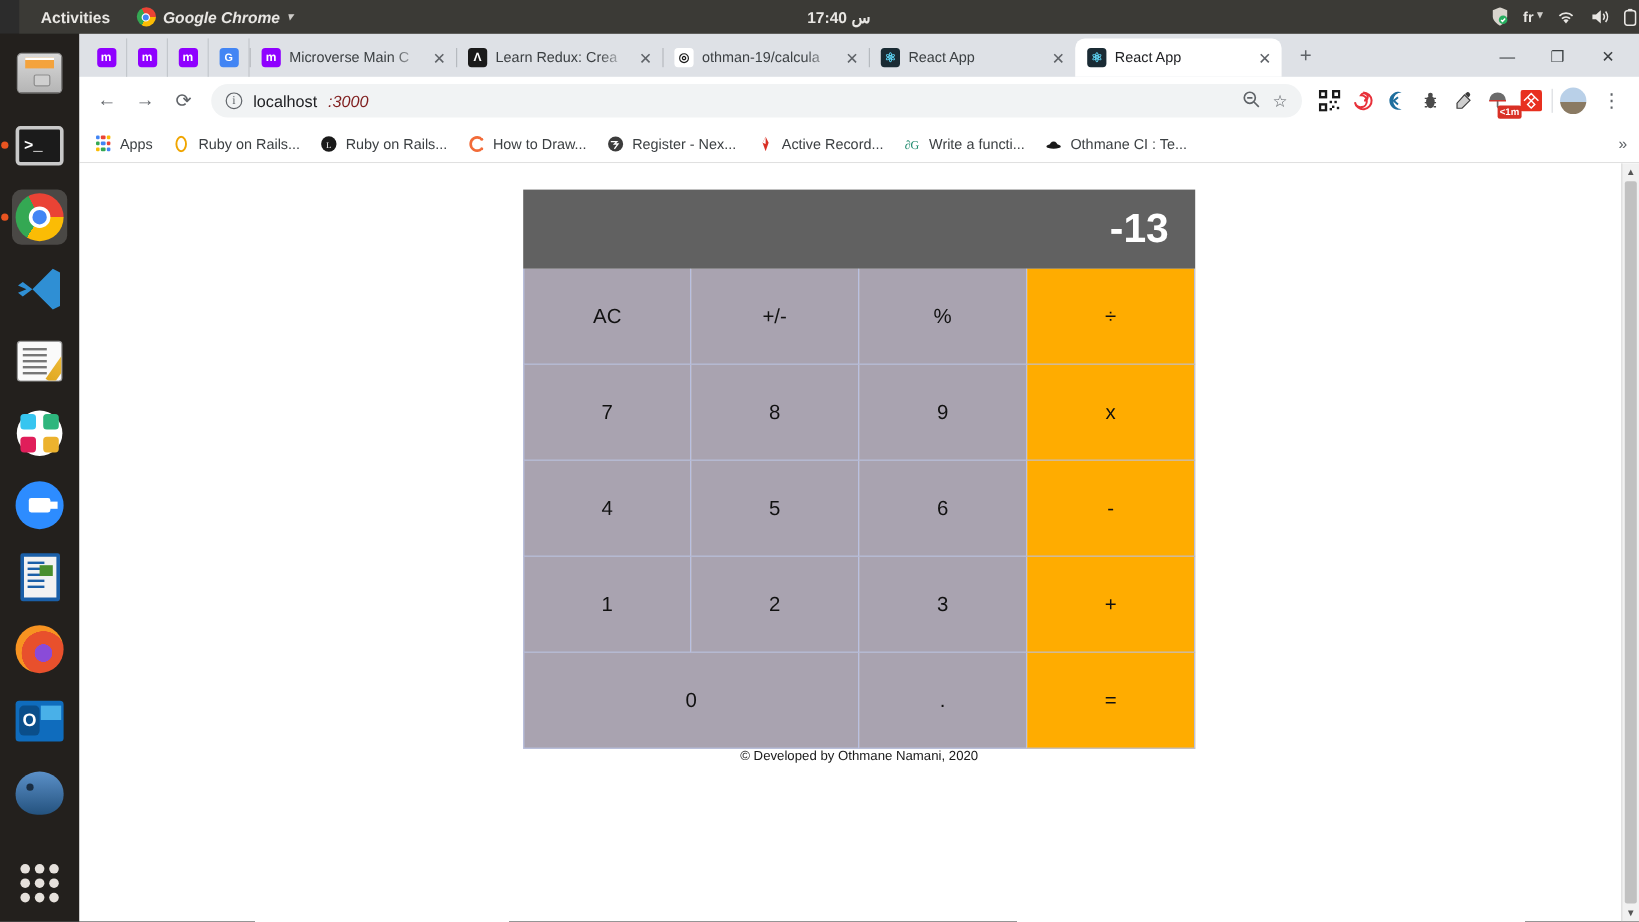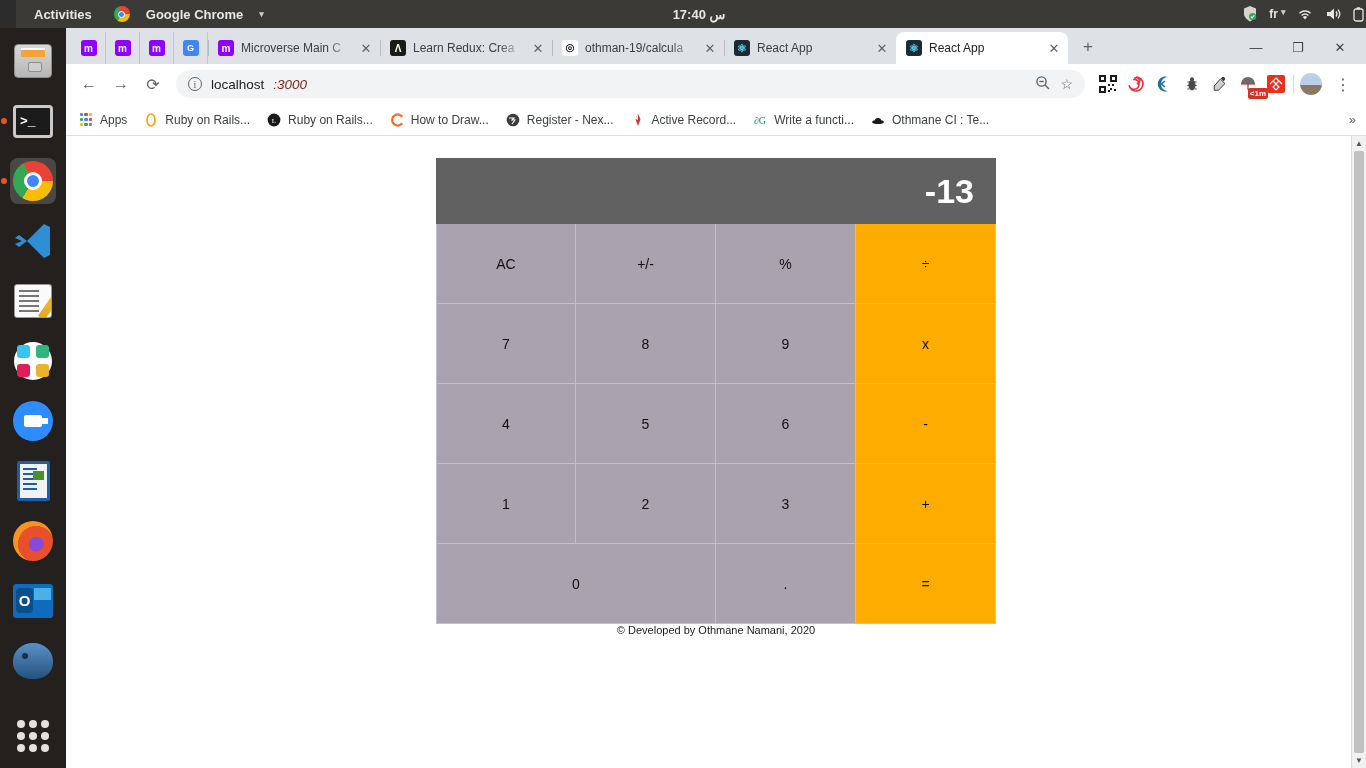--- a/index.html
+++ b/index.html
@@ -13,21 +13,21 @@
 
   
   .topbar {
     position: absolute; top: 0; left: 16px; width: 1366px; height: 28px;
     background: #3b3a36; color: #e8e6e3;
     display: flex; align-items: center;
     font-size: 13px; font-weight: bold;
     z-index: 50;
   }
   .topbar .activities { margin-left: 10px; padding: 0 8px; }
-  .topbar .appmenu { display: flex; align-items: center; gap: 16px; margin-left: 14px; }
+  .topbar .appmenu { display: flex; align-items: center; gap: 6px; margin-left: 14px; font-style: italic; }
   .chrome-dot {
     width: 16px; height: 16px; border-radius: 50%;
     background: conic-gradient(from -30deg, #ea4335 0deg 120deg, #fbbc05 120deg 240deg, #34a853 240deg 360deg);
     position: relative;
   }
   .chrome-dot::after {
     content: ""; position: absolute; inset: 4.5px;
     background: #4285f4; border-radius: 50%; border: 1.5px solid #fff;
   }
   .caret { font-size: 9px; opacity: .85; }
@@ -177,21 +177,21 @@
   .display {
     height: 66px; background: #616161; color: #fff;
     display: flex; align-items: center; justify-content: flex-end;
     padding: 0 22px; font-size: 34px; font-weight: bold;
   }
   .keys { display: grid; grid-template-columns: repeat(4, 1fr); }
   .key {
     height: 80px; background: #a9a3b0; color: #111;
     border: 1px solid #b9c0e0; border-left: none; border-top: none;
     display: flex; align-items: center; justify-content: center;
-    font-size: 14px;
+    font-size: 17px;
   }
   .key:nth-child(4n+1) { border-left: 1px solid #b9c0e0; }
   .key.op { background: #ffac00; }
   .key.wide { grid-column: span 2; }
   .footer { text-align: center; font-size: 11px; color: #1a1a1a; }
 
   
   .scrollbar { position: absolute; right: 0; top: 0; width: 15px; height: 632px; background: #f1f1f1; border-left: 1px solid #dcdcdc; }
   .sb-arrow { height: 15px; display: flex; align-items: center; justify-content: center; font-size: 8px; color: #555; }
   .sb-thumb { position: absolute; top: 15px; bottom: 15px; left: 2px; right: 2px; background: #c1c1c1; border-radius: 2px; }

